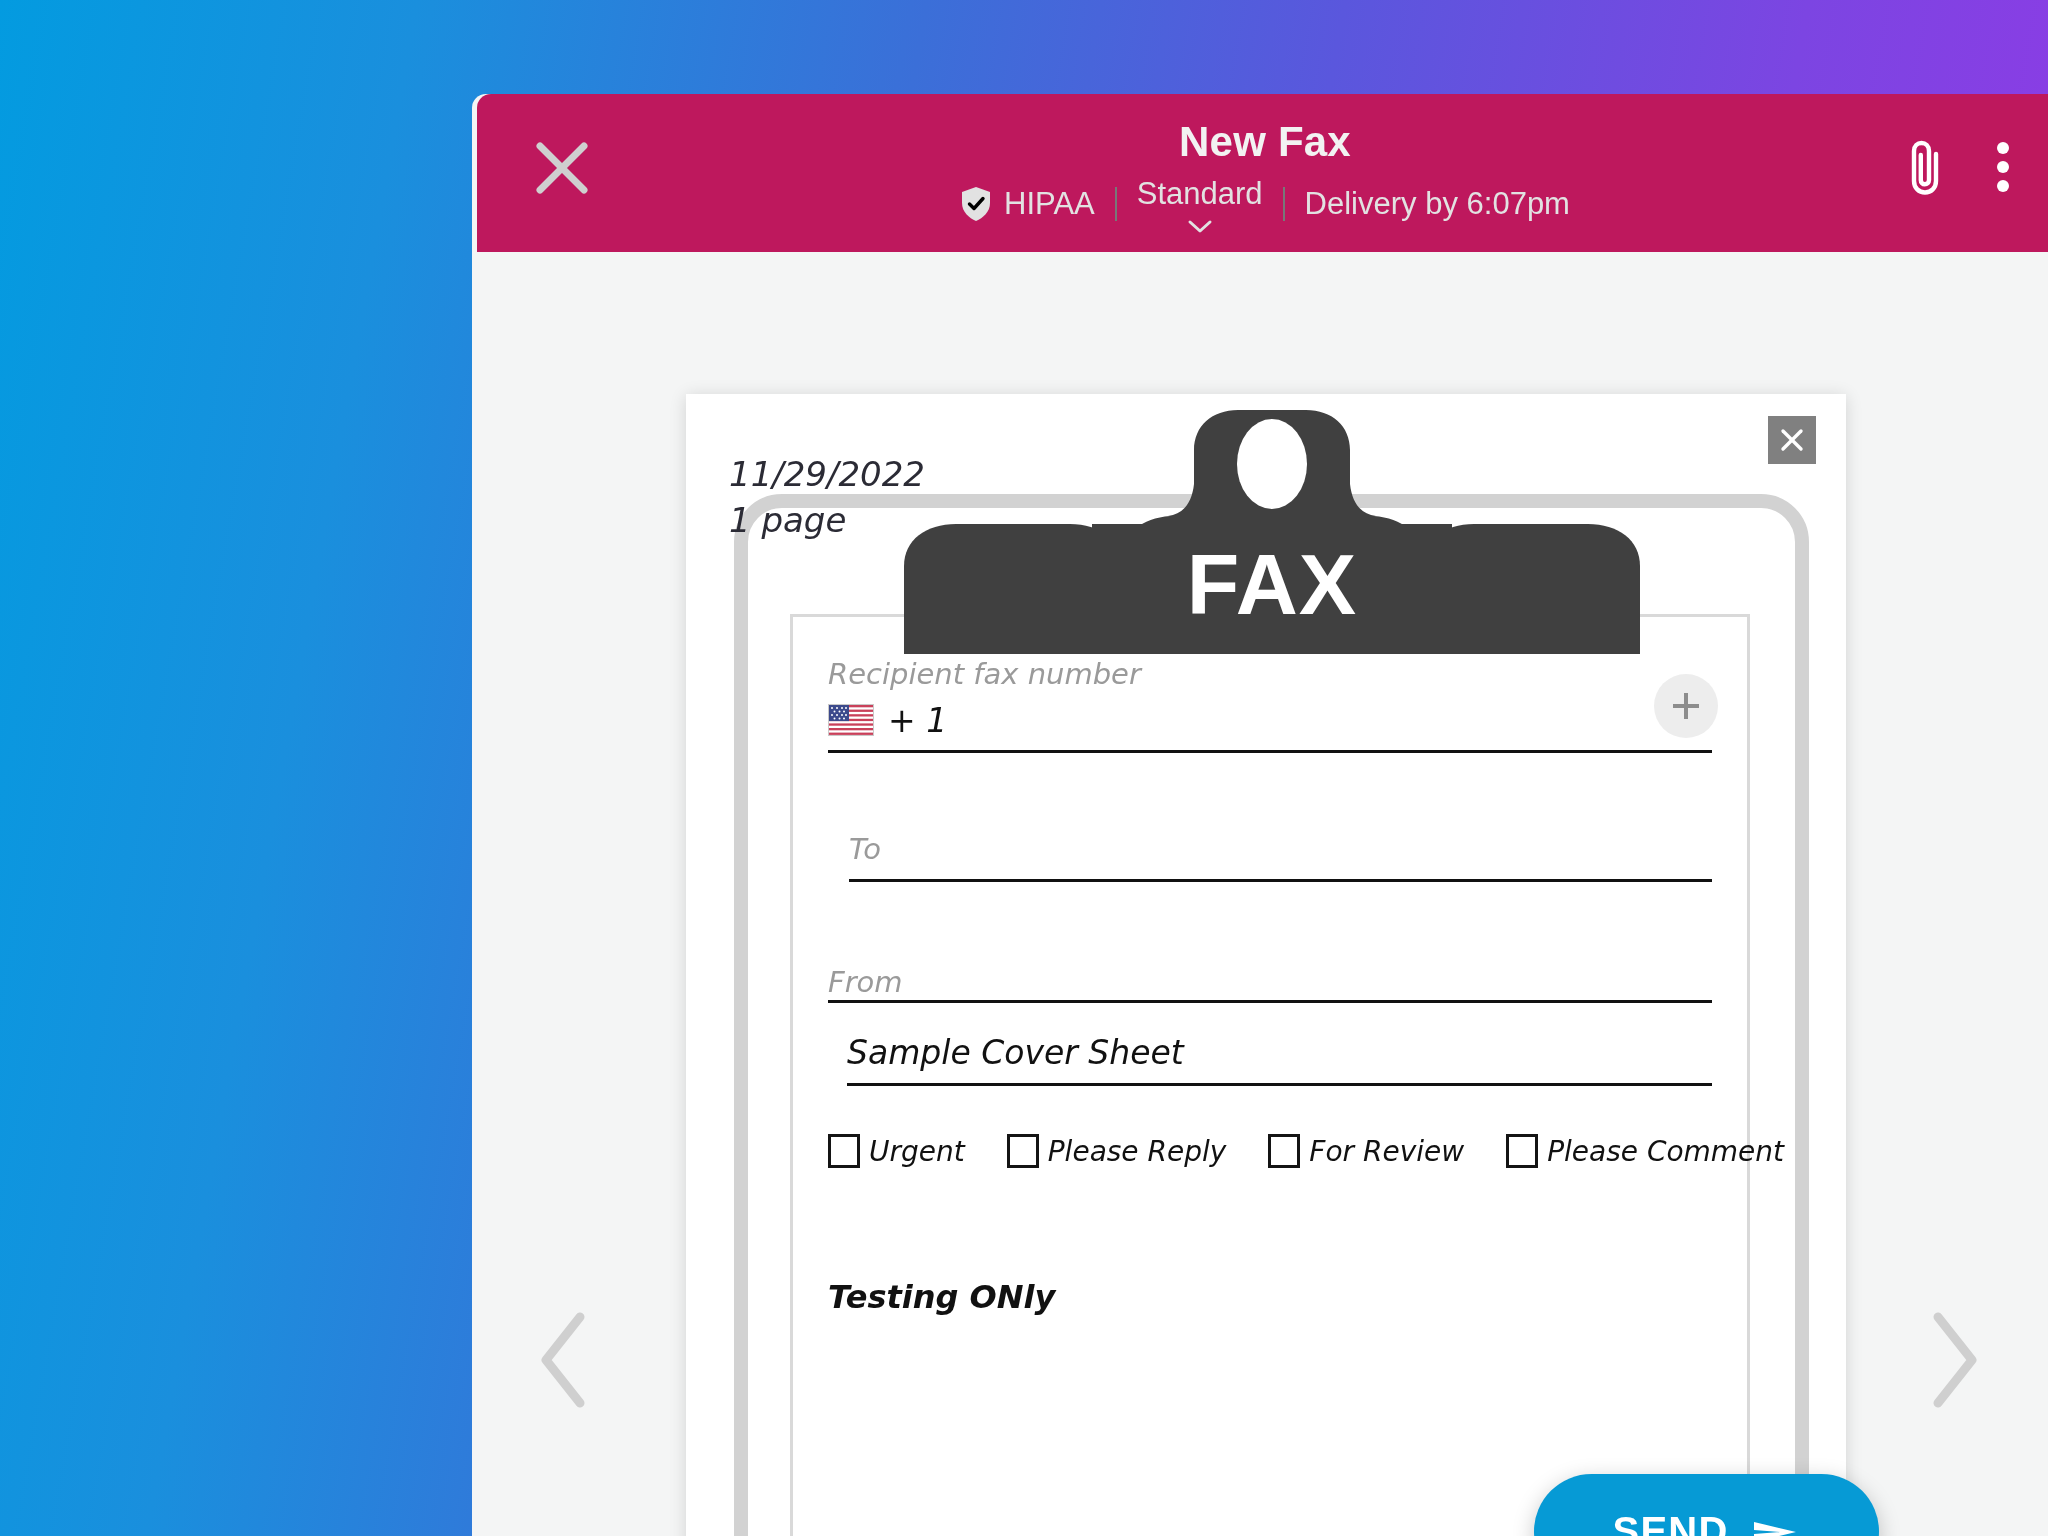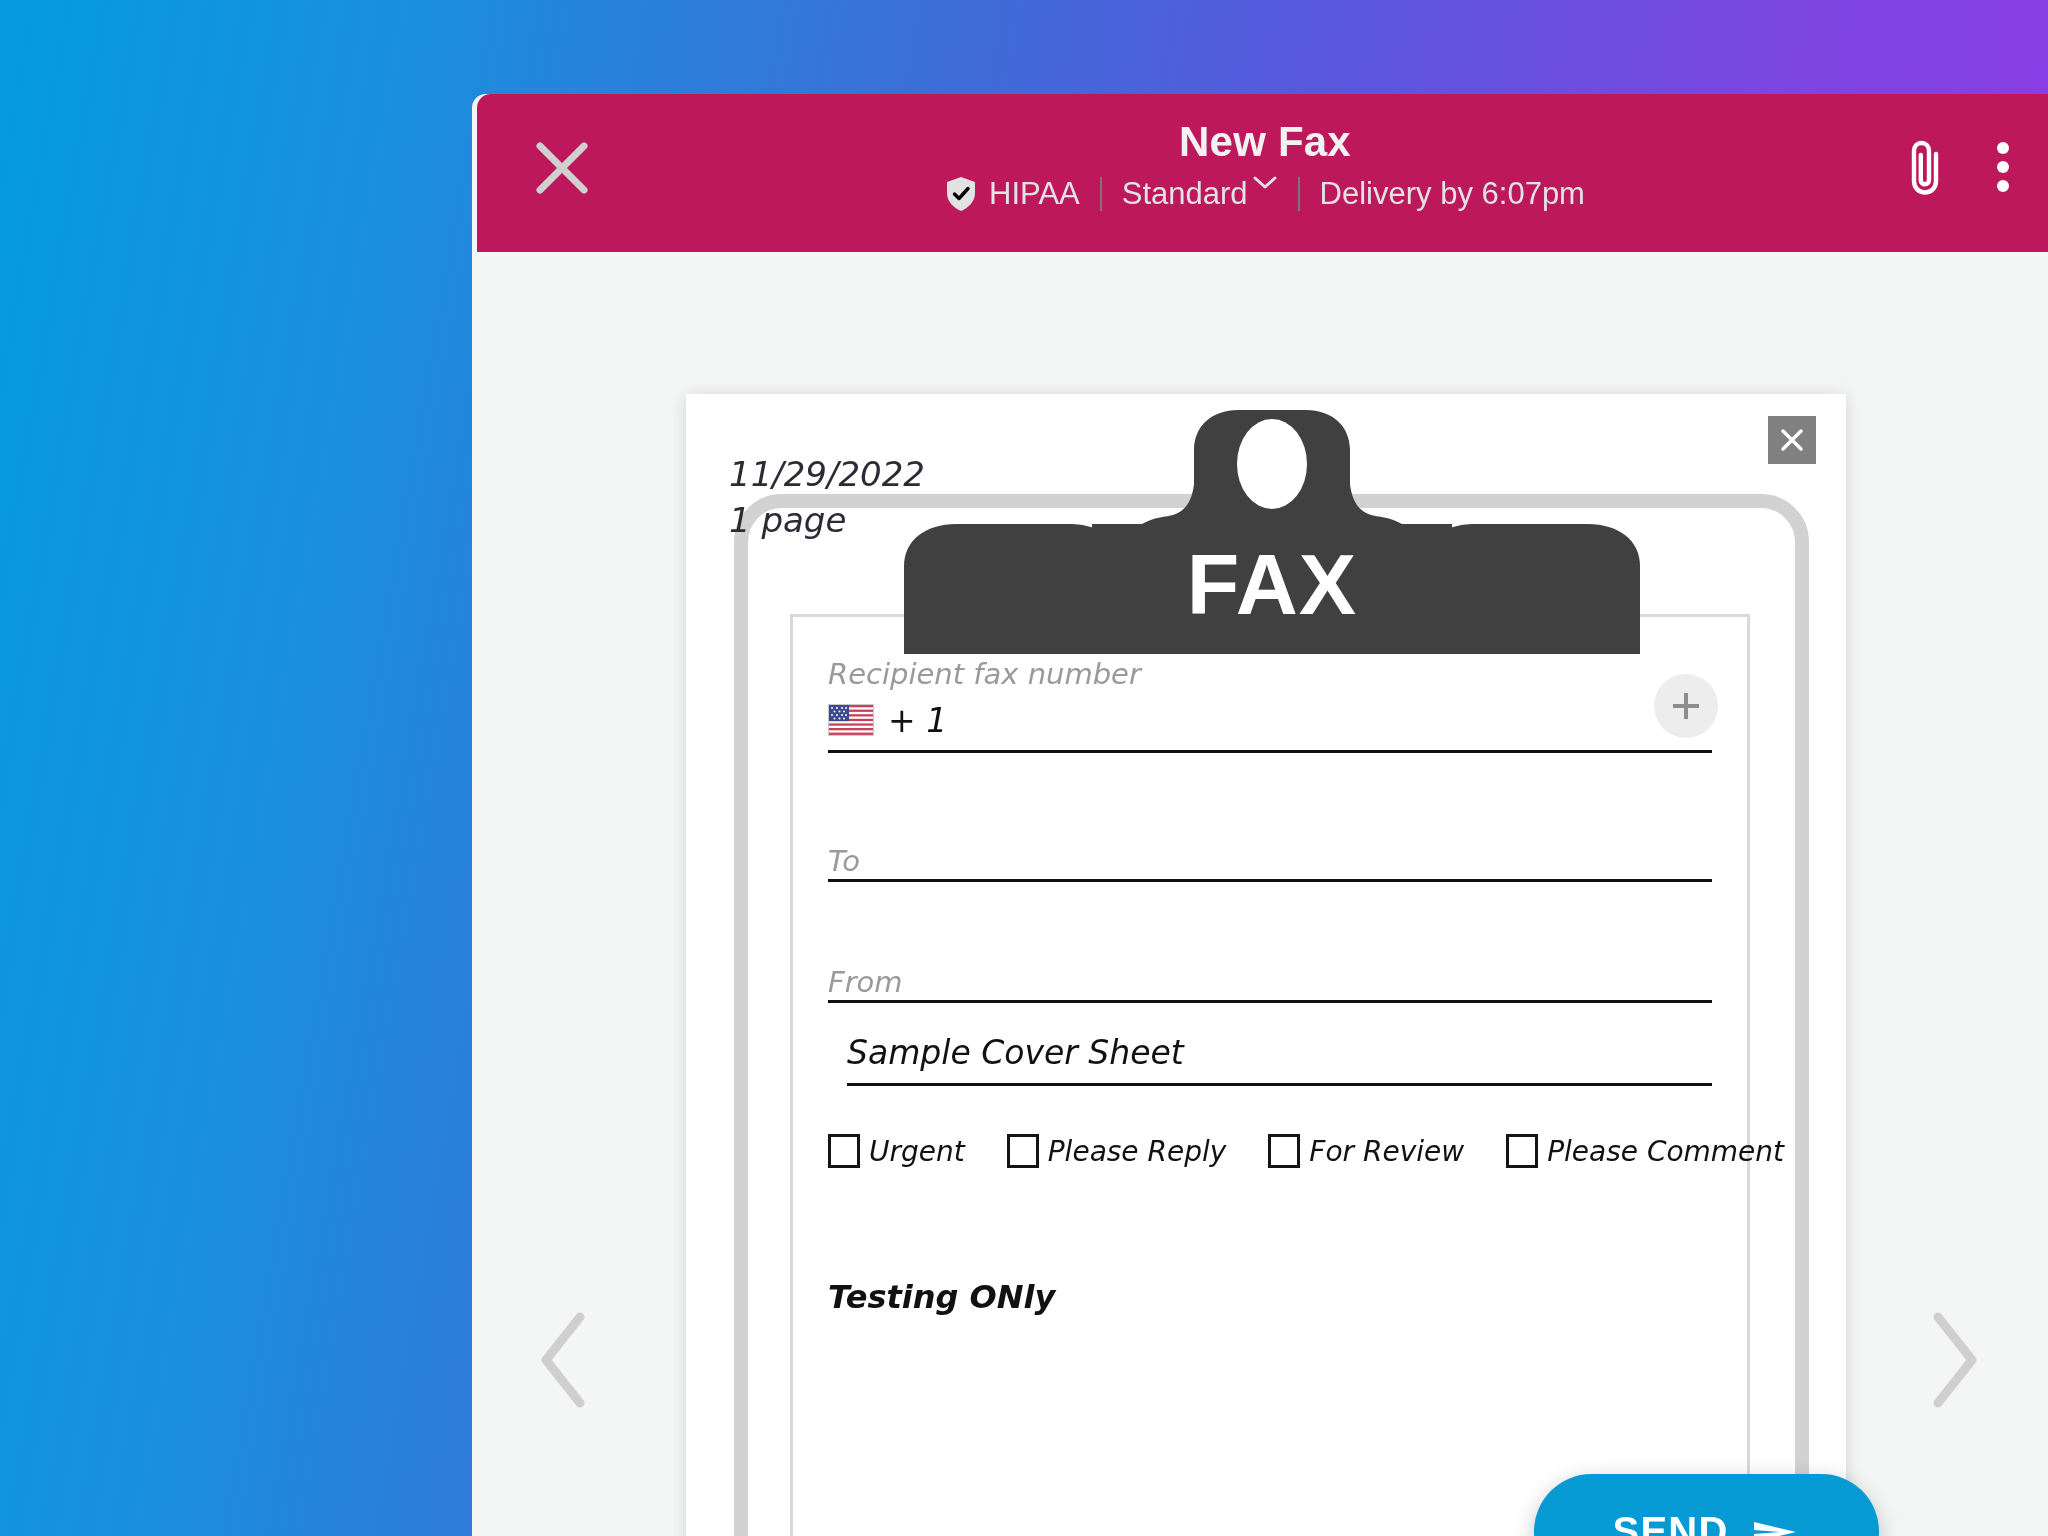--- a/index.html
+++ b/index.html
@@ -87,22 +87,24 @@
     width: 2px;
     height: 34px;
     background: #787878;
     margin: 0 20px;
   }
 
   #shield-icon { margin-right: 12px; display: inline-flex; }
 
   #speed-select {
     display: inline-flex;
+    align-items: center;
     gap: 4px;
     cursor: pointer;
+    flex-direction: column;
   }
 
   #header-actions {
     position: absolute;
     right: 42px;
     top: 44px;
     display: flex;
     align-items: center;
     gap: 48px;
   }
@@ -271,21 +273,21 @@
     background: #ededed;
     display: flex;
     align-items: center;
     justify-content: center;
     cursor: pointer;
     z-index: 7;
   }
 
   
   #fld-to { margin-top: 66px; }
-  #to-line { height: 60px; display: flex; align-items: flex-end; }
+  #to-line { height: 60px; display: flex; align-items: center; margin-left: 21px; }
 
   
   #fld-from { margin-top: 58px; }
   #from-line { height: 60px; display: flex; align-items: flex-end; }
 
   
   #fld-subject { margin-top: 24px; }
   #subject-value { padding-top: 4px; padding-bottom: 8px; }
 
   

